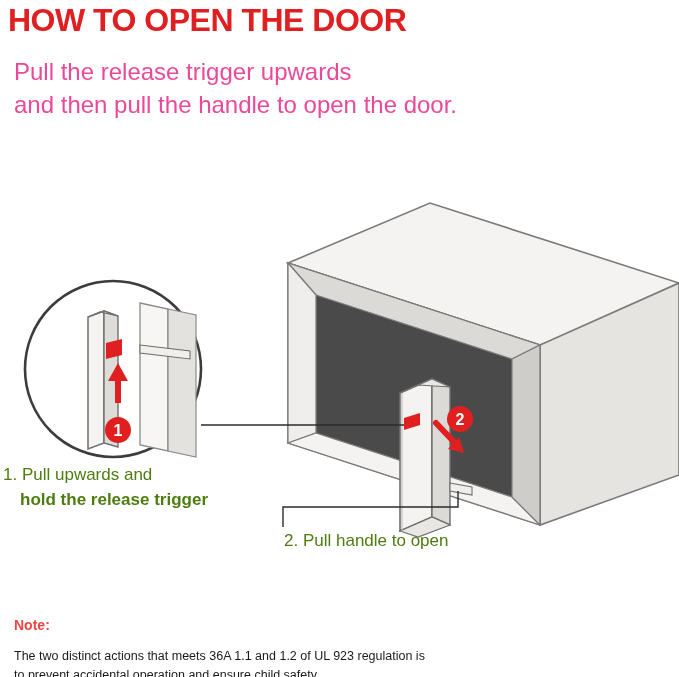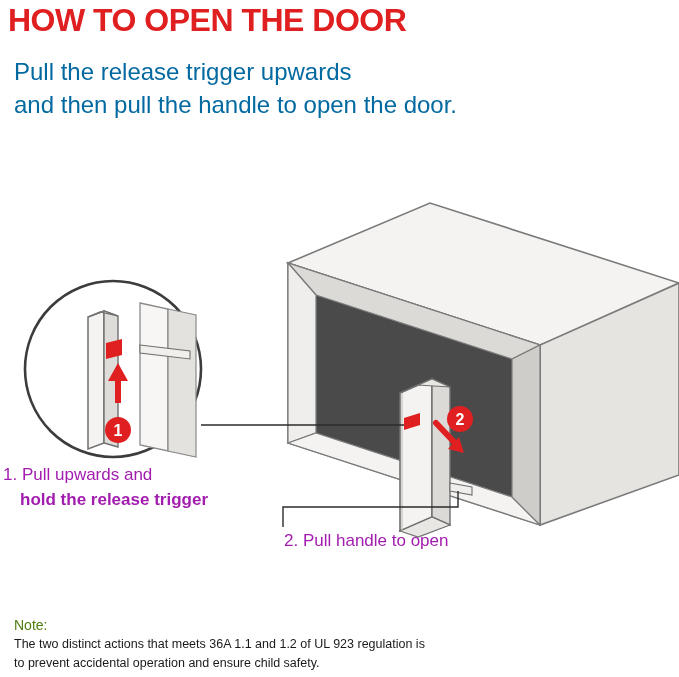--- a/index.html
+++ b/index.html
@@ -33,38 +33,38 @@
     letter-spacing: -0.5px;
     white-space: nowrap;
   }
 
   .subtitle {
     position: absolute;
     left: 14px;
     top: 55px;
     font-size: 24px;
     line-height: 33px;
-    color: #0369a1;
+    color: #ec4899;
     font-weight: 400;
   }
   .subtitle div { white-space: nowrap; }
 
   .diagram {
     position: absolute;
     left: 0;
     top: 175px;
     width: 679px;
     height: 400px;
   }
 
   .caption {
     position: absolute;
     font-size: 17px;
     line-height: 25px;
-    color: #a21caf;
+    color: #4d7c0f;
   }
   .caption-1 {
     left: 3px;
     top: 462px;
     width: 270px;
   }
   .caption-1 .l2 { padding-left: 17px; font-weight: bold; }
   .caption-2 {
     left: 272px;
     top: 528px;
@@ -74,23 +74,23 @@
   }
 
   .note-block {
     position: absolute;
     left: 14px;
     top: 617px;
     width: 650px;
   }
   .note-title {
     font-size: 14px;
-    font-weight: normal;
-    color: #4d7c0f;
-    margin-bottom: 2px;
+    font-weight: bold;
+    color: #ef4444;
+    margin-bottom: 14px;
   }
   .note-body {
     font-size: 12.5px;
     line-height: 19px;
     color: #1a1a1a;
   }
   .note-body div { white-space: nowrap; }
 </style>
 </head>
 <body>

